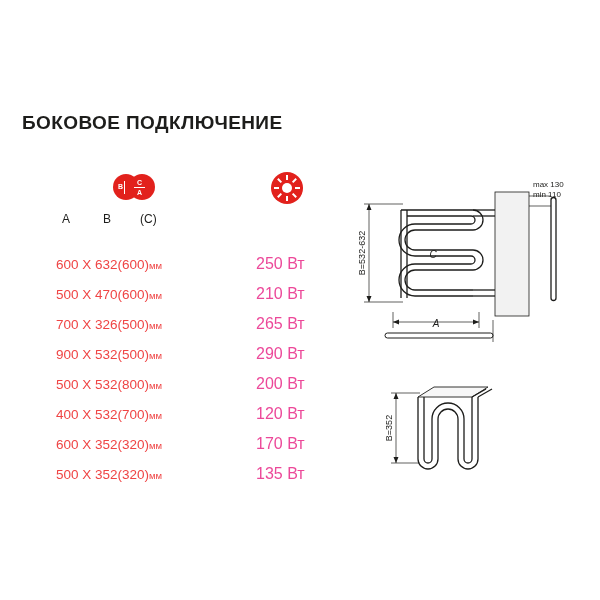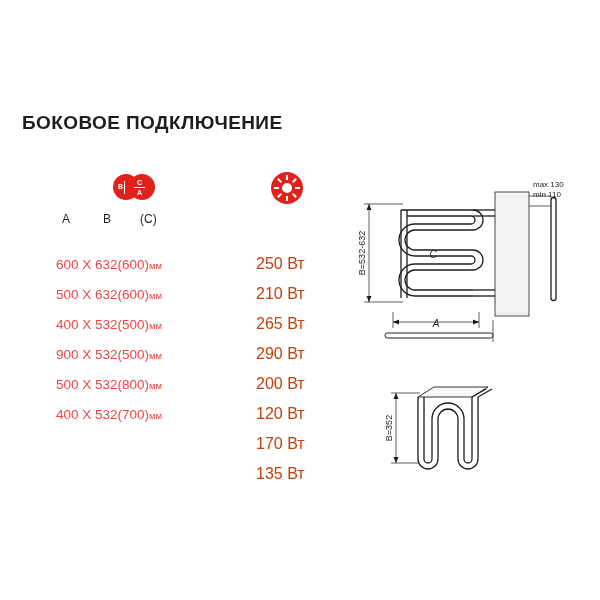--- a/index.html
+++ b/index.html
@@ -141,21 +141,21 @@
     white-space: nowrap;
   }
   .row .size .unit {
     font-size: 9.5px;
   }
   .row .power {
     position: absolute;
     left: 200px;
     top: 0px;
     font-size: 16px;
-    color: #c2410c;
+    color: #ec4899;
     white-space: nowrap;
   }
 
   
   .drawing {
     position: absolute;
   }
   #drawing-top { left: 355px; top: 170px; }
   #drawing-bottom { left: 380px; top: 375px; }
 
@@ -212,49 +212,51 @@
   </div>
 
   <div class="table">
 
     <div class="row">
       <div class="size"><span>600 X 632(600)</span><span class="unit">мм</span></div>
       <div class="power">250 Вт</div>
     </div>
 
     <div class="row">
-      <div class="size"><span>500 X 632(600)</span><span class="unit">мм</span></div>
+      <div class="size"><span>500 X 470(600)</span><span class="unit">мм</span></div>
       <div class="power">210 Вт</div>
     </div>
 
     <div class="row">
-      <div class="size"><span>400 X 532(500)</span><span class="unit">мм</span></div>
+      <div class="size"><span>700 X 326(500)</span><span class="unit">мм</span></div>
       <div class="power">265 Вт</div>
     </div>
 
     <div class="row">
       <div class="size"><span>900 X 532(500)</span><span class="unit">мм</span></div>
       <div class="power">290 Вт</div>
     </div>
 
     <div class="row">
       <div class="size"><span>500 X 532(800)</span><span class="unit">мм</span></div>
       <div class="power">200 Вт</div>
     </div>
 
     <div class="row">
       <div class="size"><span>400 X 532(700)</span><span class="unit">мм</span></div>
       <div class="power">120 Вт</div>
     </div>
 
     <div class="row">
+      <div class="size"><span>600 X 352(320)</span><span class="unit">мм</span></div>
       <div class="power">170 Вт</div>
     </div>
 
     <div class="row">
+      <div class="size"><span>500 X 352(320)</span><span class="unit">мм</span></div>
       <div class="power">135 Вт</div>
     </div>
 
   </div>
 
   <div class="drawing" id="drawing-top">
     <svg width="230" height="180" viewBox="0 0 230 180" xmlns="http://www.w3.org/2000/svg">
       <g fill="none" stroke="#1d1d1b" stroke-width="0.7">
 
         <line x1="14" y1="34" x2="14" y2="132"></line>

